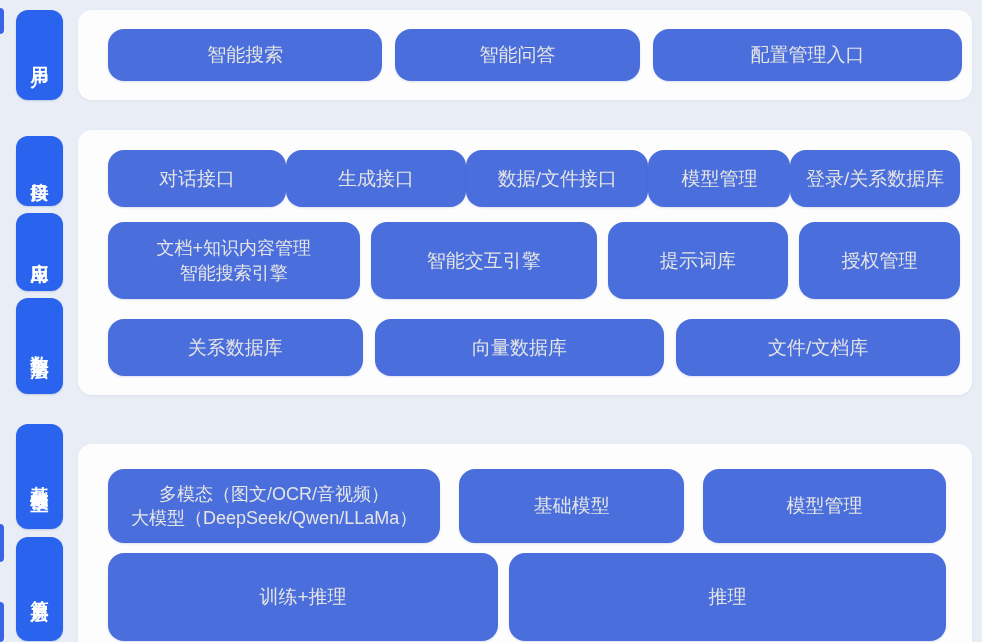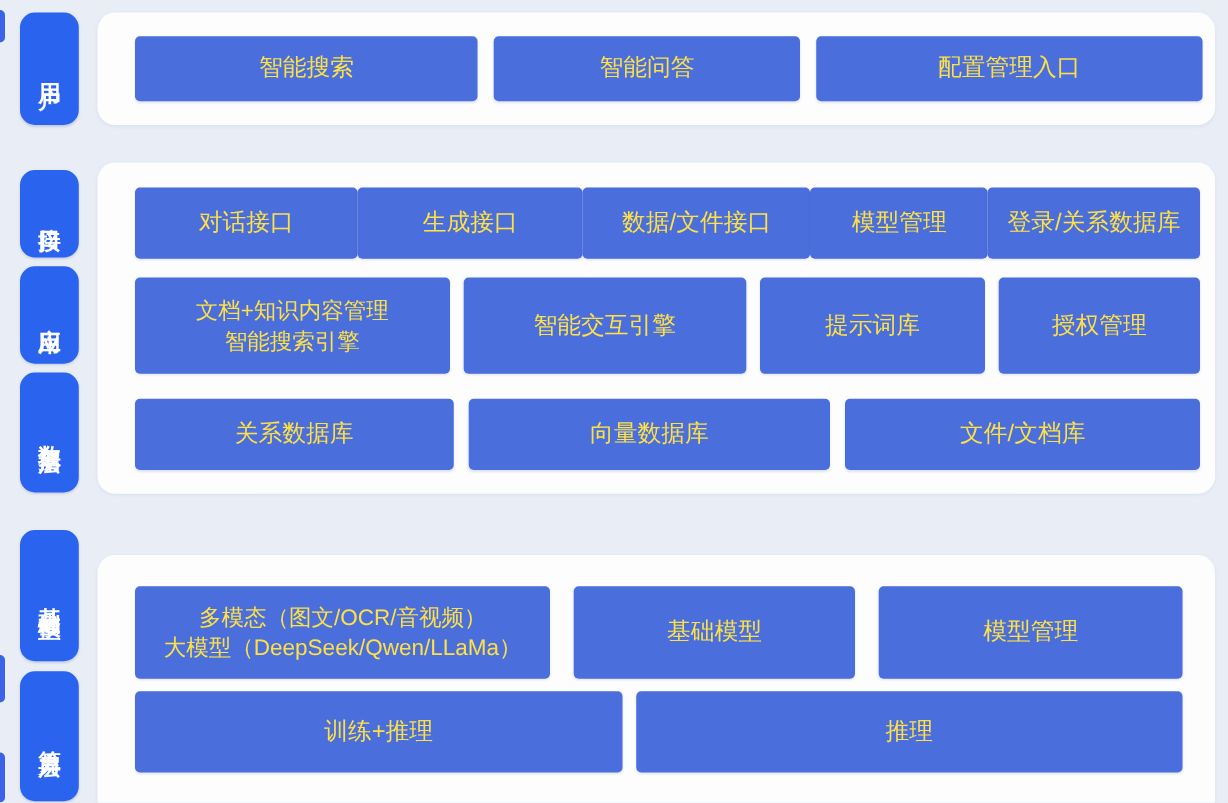--- a/index.html
+++ b/index.html
@@ -32,22 +32,22 @@
     position:absolute;
     left:78px;width:894px;
     background:#fdfdfe;
     border-radius:14px;
     box-sizing:border-box;
     box-shadow:0 1px 3px rgba(120,140,180,.12);
   }
   .row{display:flex;align-items:stretch;}
   .btn{
     background:#4a6edb;
-    border-radius:4px;
-    color:#fde047;
+    border-radius:16px;
+    color:#e5e5e5;
     display:flex;align-items:center;justify-content:center;
     text-align:center;
     font-size:19px;font-weight:500;
     white-space:pre-line;
     line-height:1.35;
     flex-grow:var(--g,1);
     flex-basis:0;
     flex-shrink:1;
     box-shadow:0 1px 2px rgba(40,70,160,.15);
   }
@@ -60,21 +60,21 @@
   #panel-mid{top:130px;height:265px;padding:20px 12px 23px 30px;}
   #panel-mid .row-interface{height:57px;}
   #panel-mid .row-application{height:77px;gap:11px;margin:15px 0 20px 0;}
   #panel-mid .row-data{height:57px;gap:12px;}
   #label-interface{top:136px;height:70px;}
   #label-application{top:213px;height:78px;}
   #label-data{top:298px;height:96px;}
   
   #panel-bottom{top:444px;height:212px;padding:25px 26px 15px 30px;}
   #panel-bottom .row-model{height:74px;gap:19px;}
-  #panel-bottom .row-compute{height:65px;gap:11px;margin-top:10px;}
+  #panel-bottom .row-compute{height:88px;gap:11px;margin-top:10px;}
   #label-base-model{top:424px;height:105px;}
   #label-compute{top:537px;height:104px;}
   
   .edge-artifact{
     position:absolute;left:0;width:4px;
     background:#3b63e8;
     border-radius:0 4px 4px 0;
   }
   #edge-a{top:8px;height:26px;}
   #edge-b{top:524px;height:38px;}

